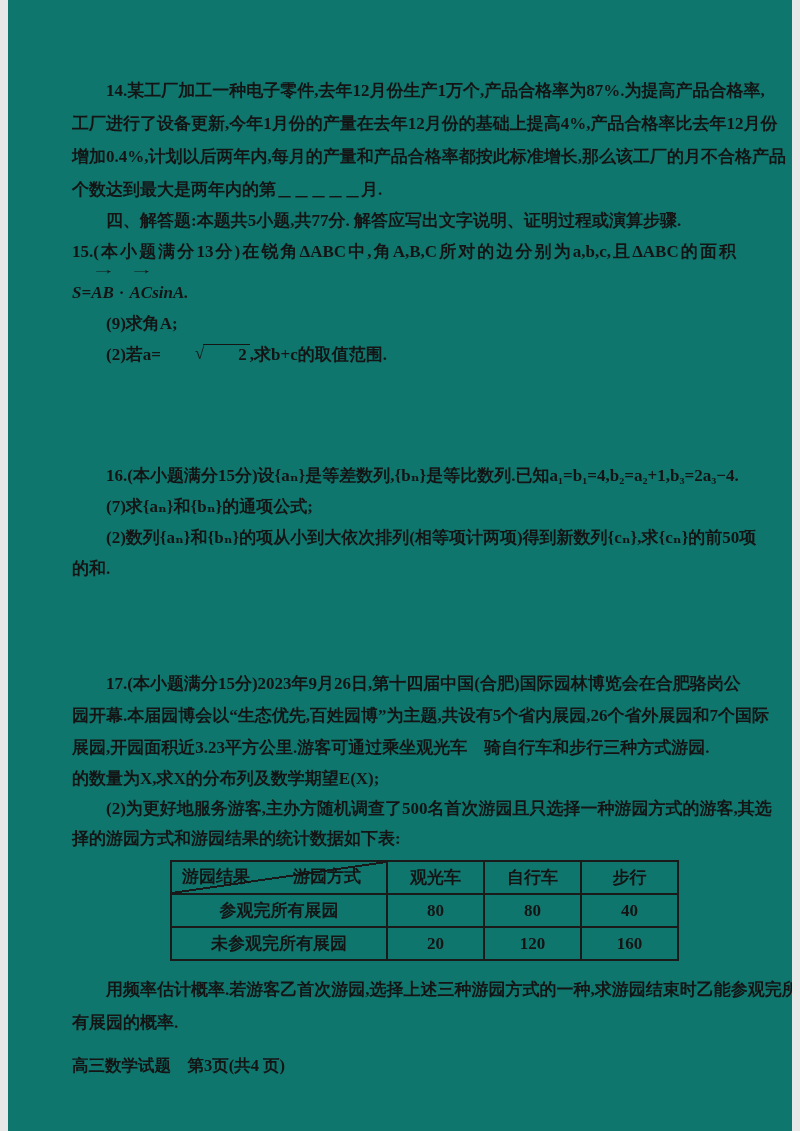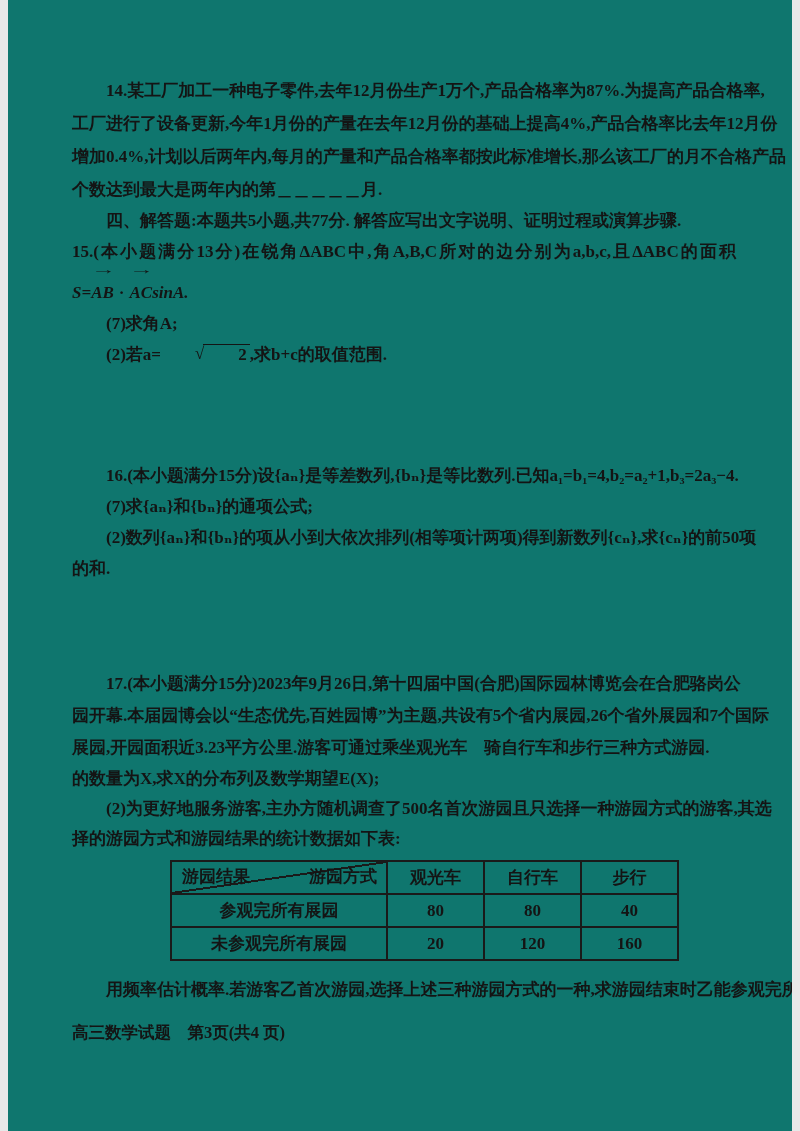--- a/index.html
+++ b/index.html
@@ -79,21 +79,21 @@
   }
   td.corner{
     position:relative;
     width:214px;height:52px;
     background:linear-gradient(to bottom right,
       transparent calc(50% - 1px),
       #1a1a1a calc(50% - 1px),
       #1a1a1a calc(50% + 1px),
       transparent calc(50% + 1px));
   }
-  .corner-top{position:absolute;top:3px;right:9px;}
+  .corner-top{position:absolute;top:3px;right:25px;}
   .corner-bottom{position:absolute;bottom:5px;left:10px;}
   td.colhead{width:95px;}
   .closing{margin-top:12px;}
   .closing .ln{line-height:33px;}
   .footer{
     margin-top:16px;
     text-align:left;
     font-weight:700;
     font-size:16.5px;
     line-height:22px;
@@ -109,21 +109,21 @@
     <div class="ln">工厂进行了设备更新,今年1月份的产量在去年12月份的基础上提高4%,产品合格率比去年12月份</div>
     <div class="ln">增加0.4%,计划以后两年内,每月的产量和产品合格率都按此标准增长,那么该工厂的月不合格产品</div>
     <div class="ln ln-last"><span>个数达到最大是两年内的第</span><span class="blank">＿＿＿＿＿</span><span>月.</span></div>
   </div>
 
   <div class="ln ln-last indent sec-head">四、解答题:本题共5小题,共77分. 解答应写出文字说明、证明过程或演算步骤.</div>
 
   <div class="q15">
     <div class="ln">15.(本小题满分13分)在锐角ΔABC中,角A,B,C所对的边分别为a,b,c,且ΔABC的面积</div>
     <div class="ln formula"><span>S=</span><span class="vec"><span class="vec-arrow">→</span><span>AB</span></span><span class="mdot">·</span><span class="vec"><span class="vec-arrow">→</span><span>AC</span></span><span>sinA.</span></div>
-    <div class="ln ln-last indent">(7)求角A;</div>
+    <div class="ln ln-last indent">(9)求角A;</div>
     <div class="ln ln-last indent"><span>(2)若a=</span><span class="sqrt-sign">√</span><span class="radicand">2</span><span>,求b+c的取值范围.</span></div>
   </div>
 
   <div class="q16">
     <div class="ln indent">16.(本小题满分15分)设{aₙ}是等差数列,{bₙ}是等比数列.已知a₁=b₁=4,b₂=a₂+1,b₃=2a₃−4.</div>
     <div class="ln ln-last indent">(7)求{aₙ}和{bₙ}的通项公式;</div>
     <div class="ln indent">(2)数列{aₙ}和{bₙ}的项从小到大依次排列(相等项计两项)得到新数列{cₙ},求{cₙ}的前50项</div>
     <div class="ln ln-last">的和.</div>
   </div>
 
@@ -160,18 +160,19 @@
         <td>未参观完所有展园</td>
         <td>20</td>
         <td>120</td>
         <td>160</td>
       </tr>
     </tbody>
       </table>
 
     <div class="closing">
       <div class="ln indent">用频率估计概率.若游客乙首次游园,选择上述三种游园方式的一种,求游园结束时乙能参观完所</div>
+      <div class="ln ln-last">有展园的概率.</div>
     </div>
   </div>
 
   <div class="footer">高三数学试题　第3页(共4 页)</div>
 
 </div>
 
 </body></html>

